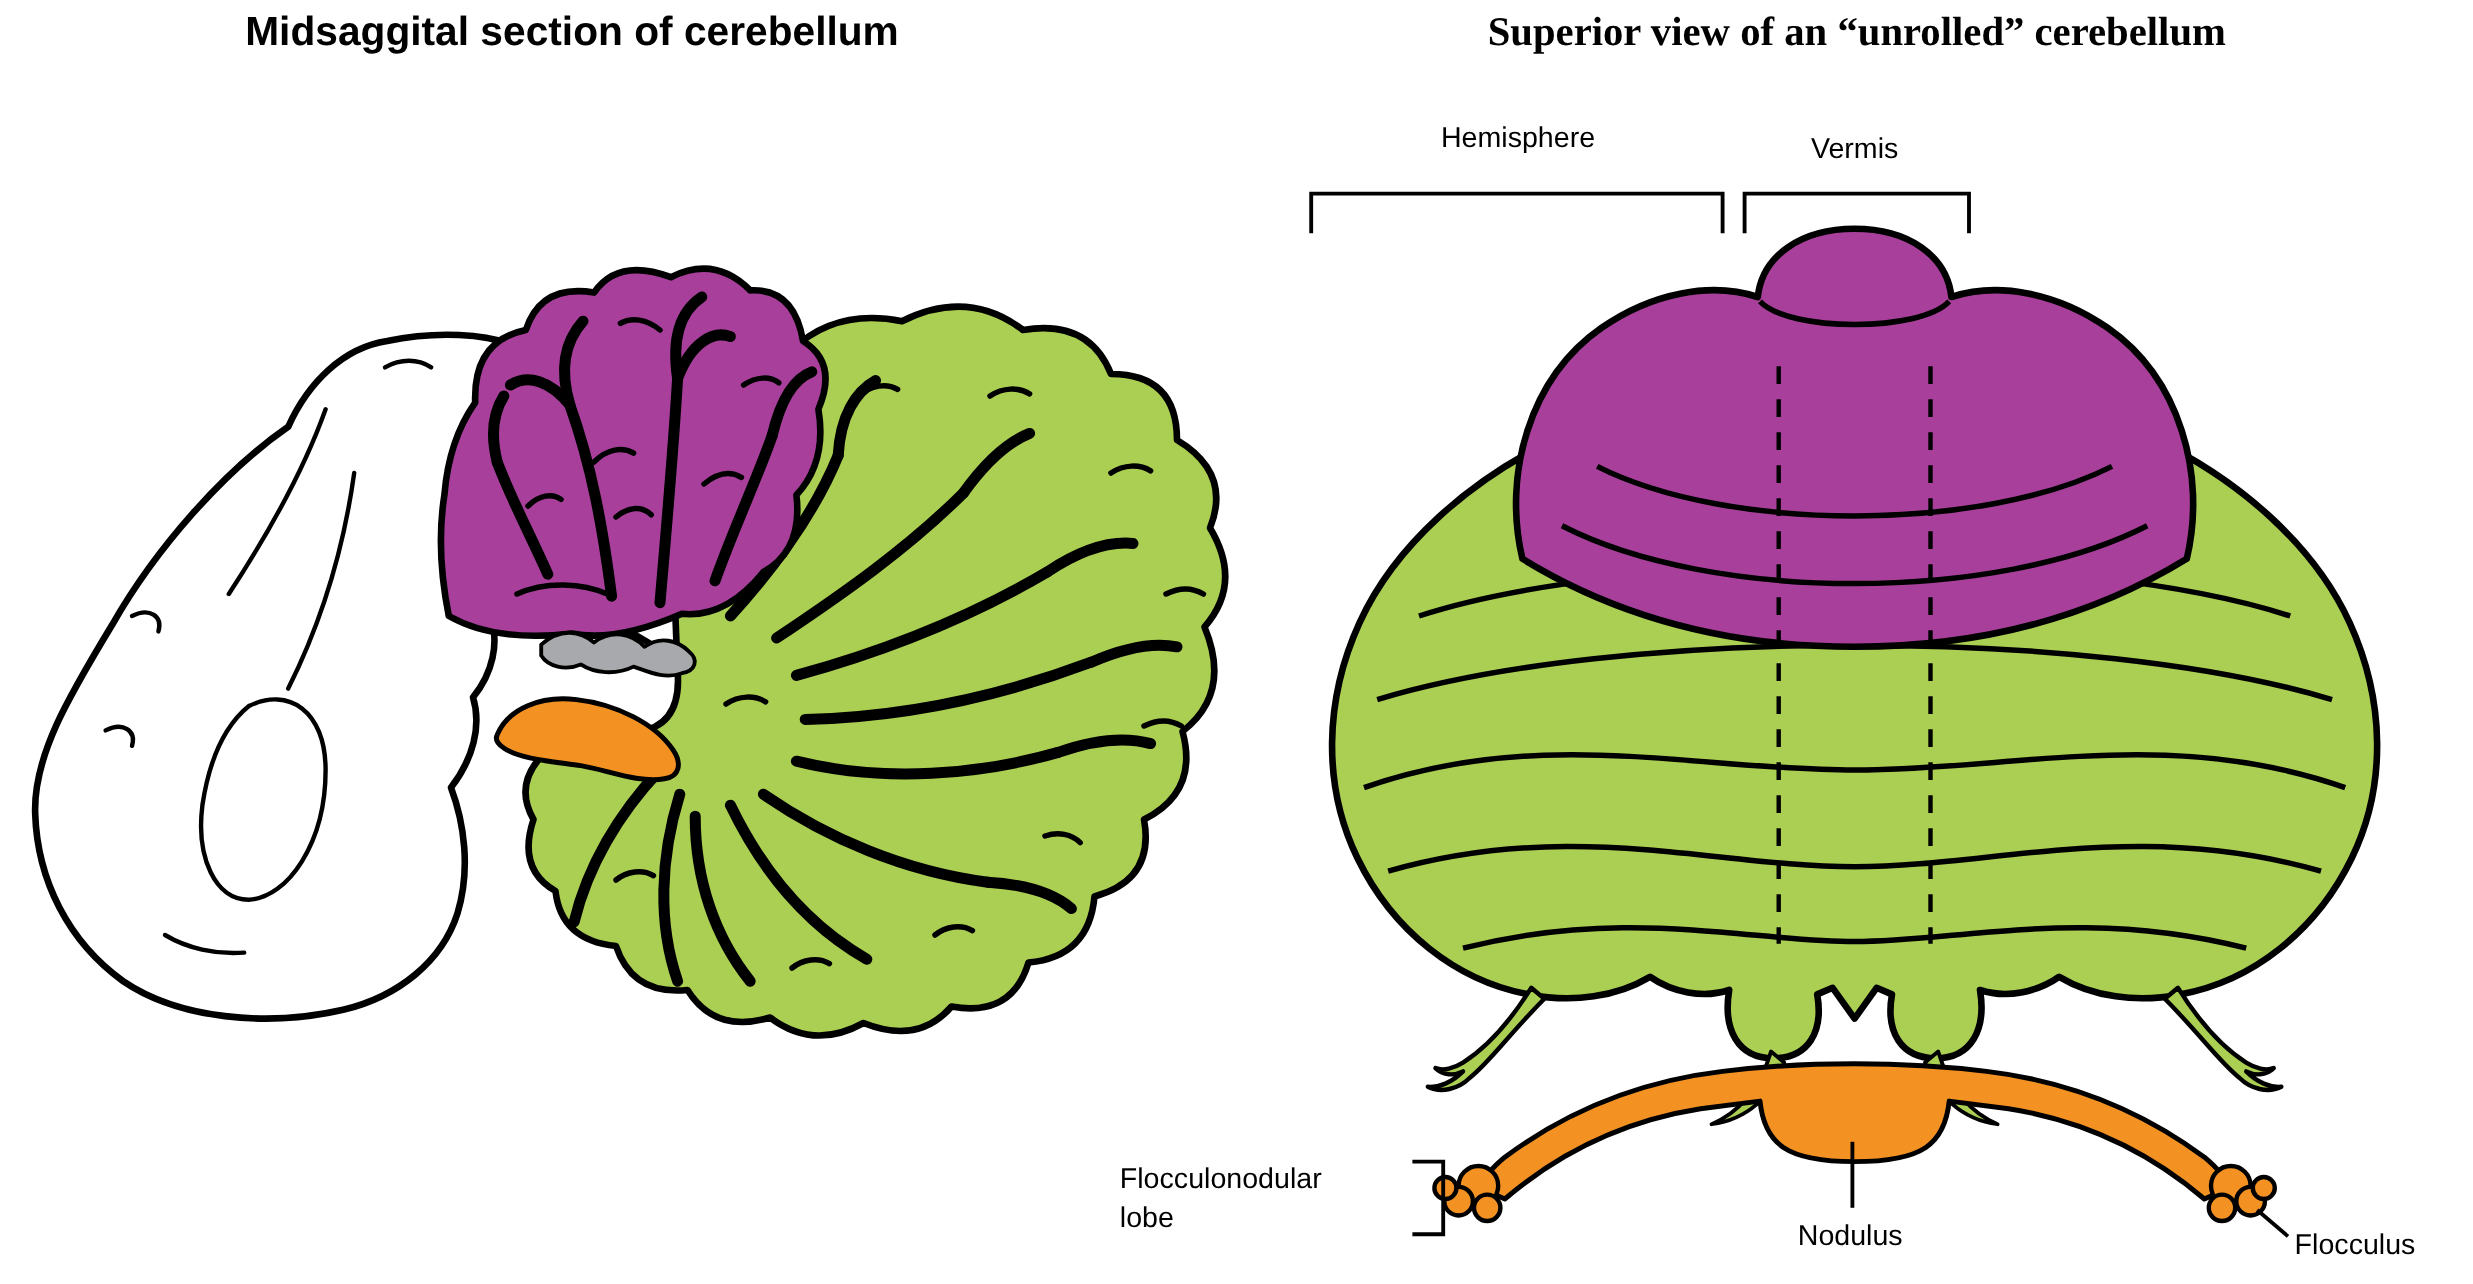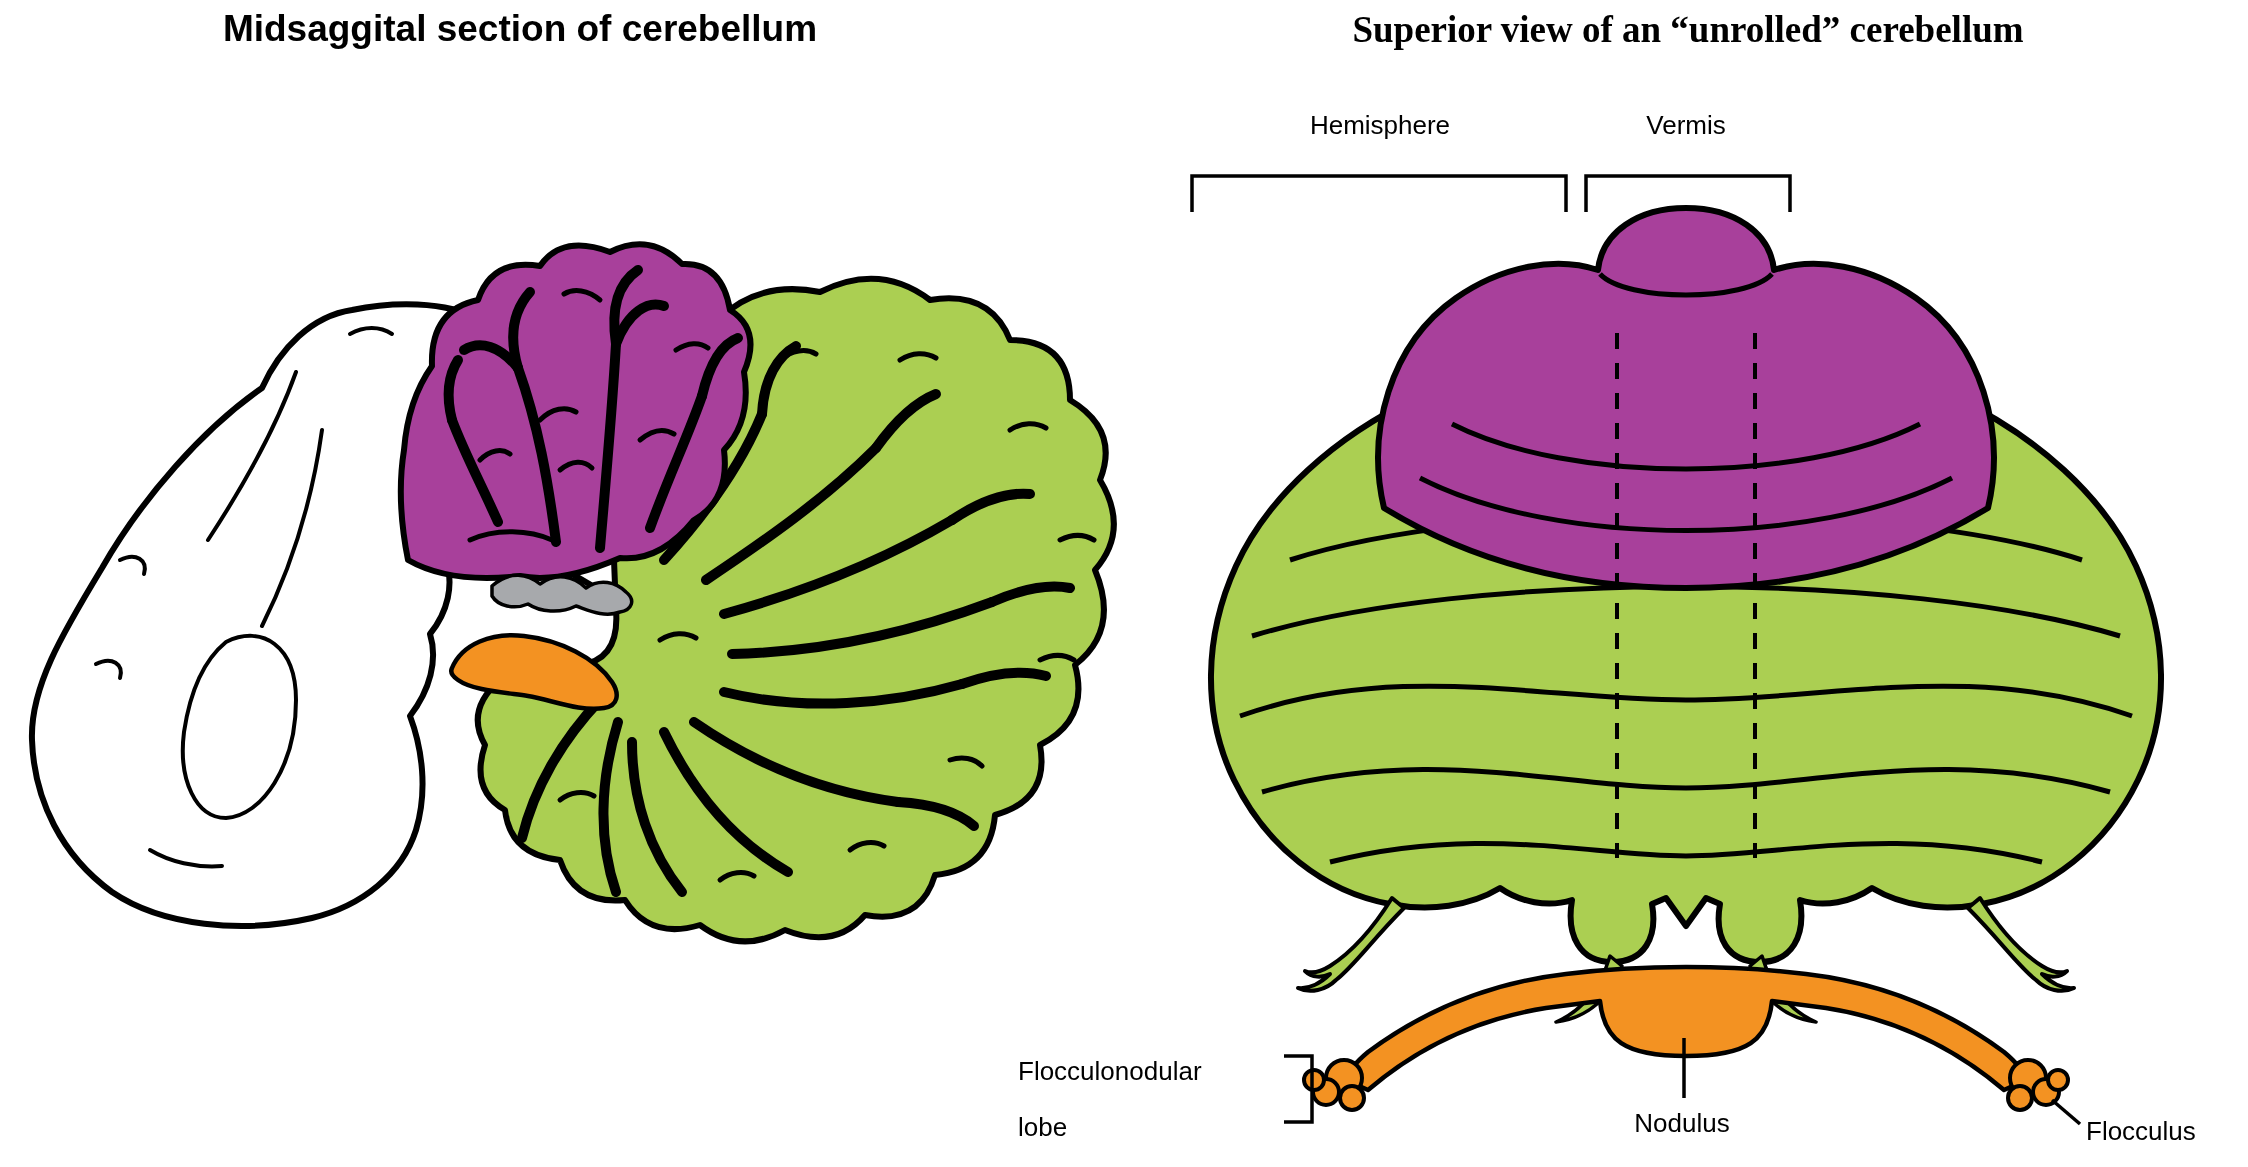--- a/index.html
+++ b/index.html
@@ -202,24 +202,24 @@
       <path class="pointer" d="M 2052,1100 L 2080,1124"></path>
     </g>
   </svg>
 
   <div class="label title center" style="left:520px; top:8px;">Midsaggital section of cerebellum</div>
 
   <div class="label title center" style="left:1688px; top:8px;font-family:Liberation Serif, serif;">Superior view of an “unrolled” cerebellum</div>
 
   <div class="label anno center" style="left:1380px; top:110px;">Hemisphere</div>
 
-  <div class="label anno center" style="left:1686px; top:110px;">Vermis</div>
+  <div class="label anno center" style="left:1686px; top:120px;">Vermis</div>
 
   <div class="label anno" style="left:1018px; top:1054px; line-height:1.35;">
     <span style="display:block;text-align:right;">Flocculonodular</span>
-    <span style="display:block;margin-top:21px;">lobe</span>
+    <span style="display:block;">lobe</span>
   </div>
 
   <div class="label anno center" style="left:1682px; top:1108px;">Nodulus</div>
 
   <div class="label anno" style="left:2086px; top:1116px;">Flocculus</div>
 
 </div>
 
 </body></html>

